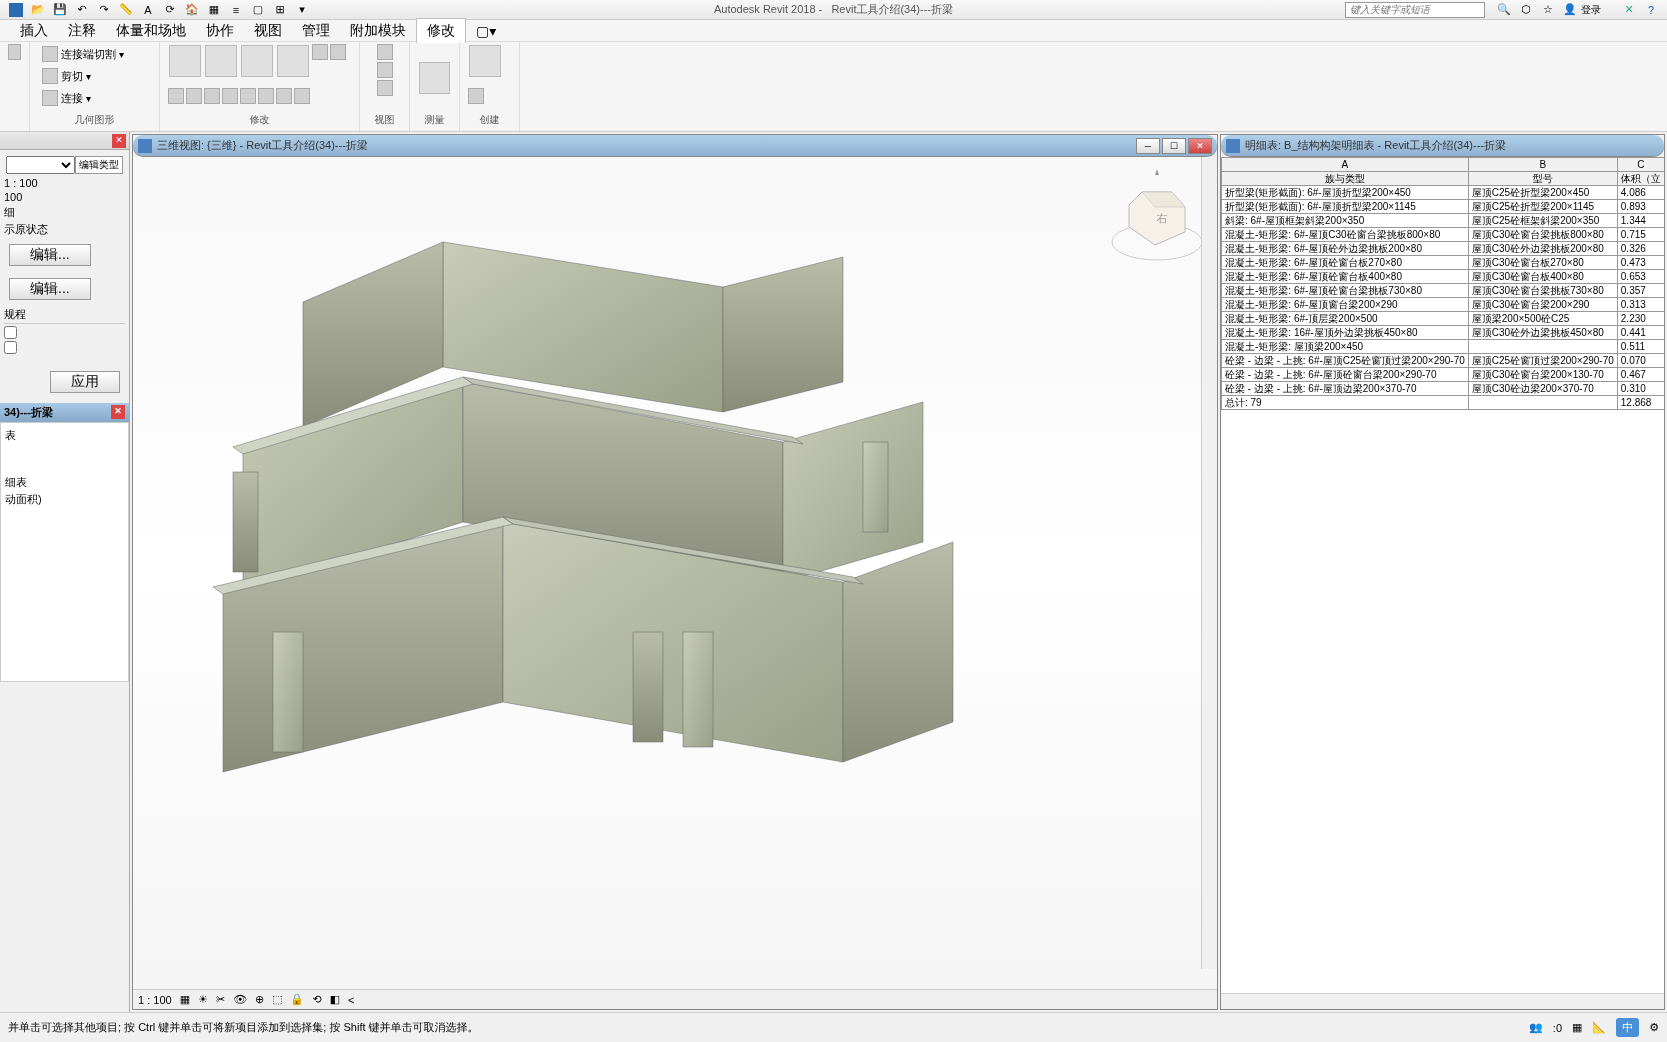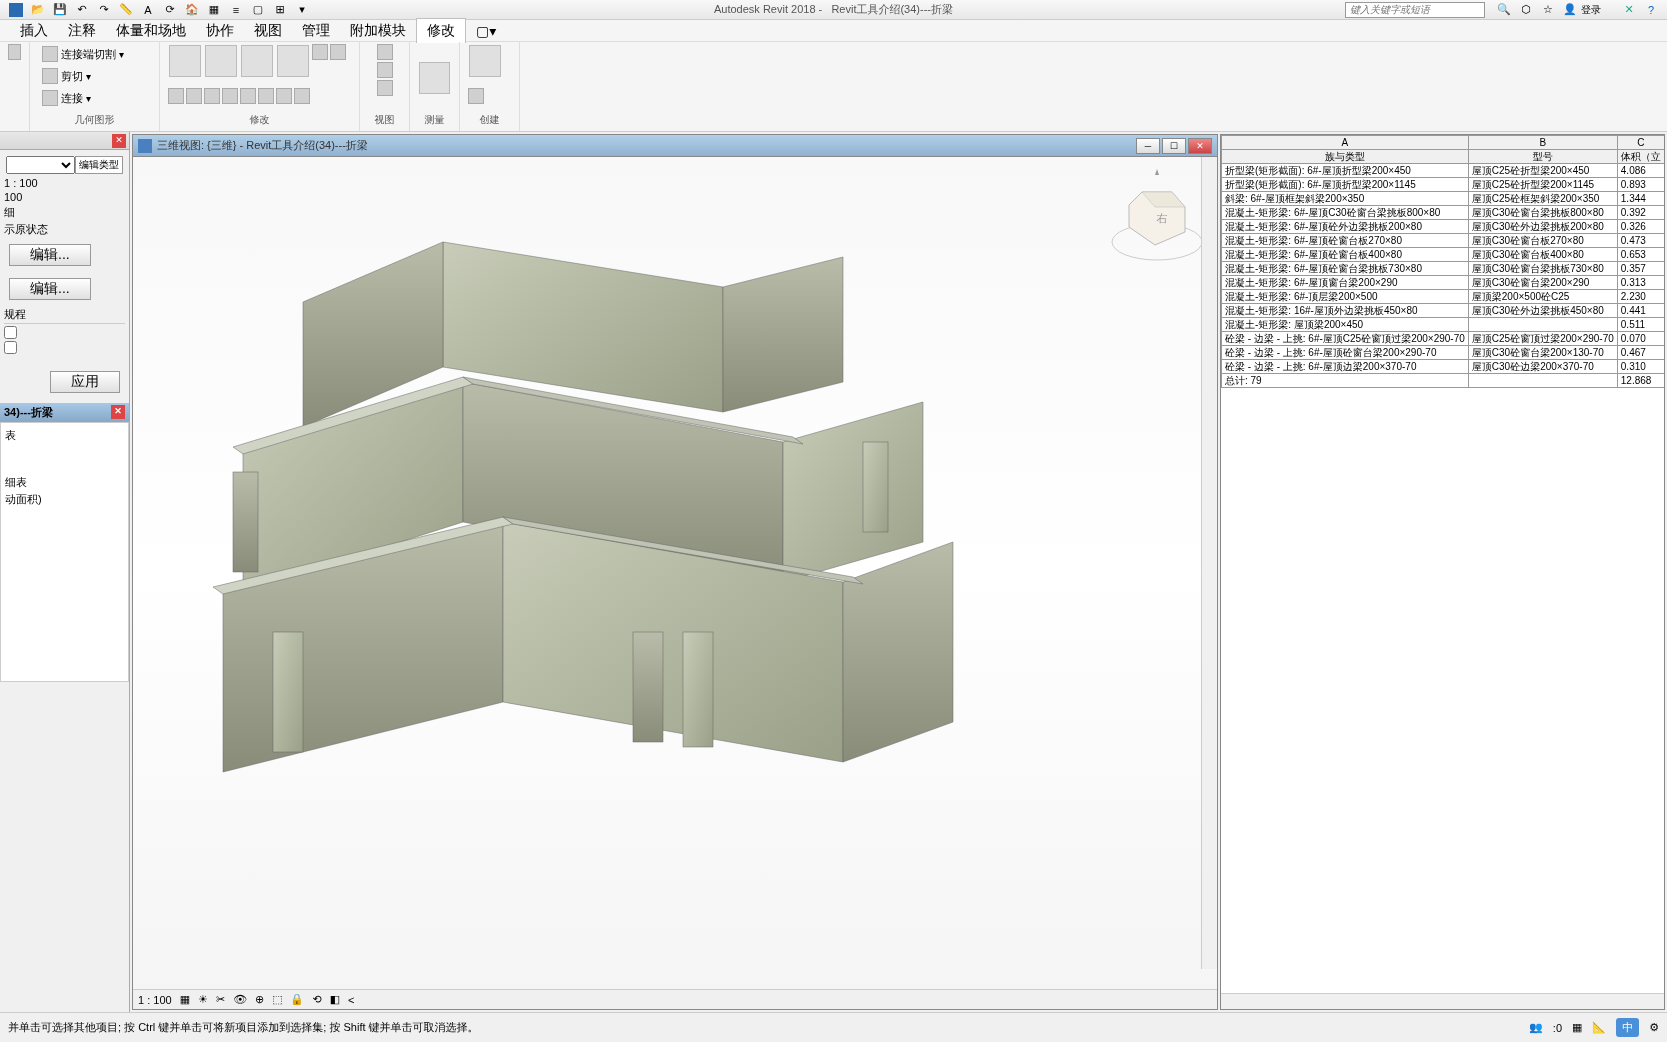--- a/index.html
+++ b/index.html
@@ -23,21 +23,21 @@
 .ribbon-btn-large { width: 32px; height: 32px; background: #e0e0e0; border: 1px solid #bbb; margin: 1px; }
 .workspace { position: absolute; top: 132px; left: 0; right: 0; bottom: 30px; display: flex; }
 .panel-left { width: 130px; background: #f0f0f0; border-right: 1px solid #aaa; }
 .panel-left-header { height: 18px; background: linear-gradient(#e8e8e8,#d8d8d8); border-bottom: 1px solid #aaa; display: flex; justify-content: flex-end; align-items: center; padding: 0 3px; }
 .panel-close { width: 14px; height: 14px; background: #d44; color: white; text-align: center; line-height: 13px; font-size: 9px; cursor: pointer; }
 .panel-section { padding: 4px; }
 .panel-row { display: flex; align-items: center; padding: 1px 0; font-size: 10px; }
 .panel-btn { background: linear-gradient(#fff,#e0e0e0); border: 1px solid #999; padding: 1px 20px; font-size: 14px; margin: 5px; cursor: pointer; }
 .panel-left2-tab { background: linear-gradient(#a8c8e8,#88a8c8); padding: 2px 4px; font-size: 10px; display: flex; justify-content: space-between; font-weight: bold; }
 .view-window { flex: 1; display: flex; flex-direction: column; border: 1px solid #888; margin: 2px; }
-.view-titlebar { height: 22px; background: linear-gradient(#b0d0e8, #90b0d0); display: flex; align-items: center; padding: 7px 5px; border-bottom: 1px solid #888; }
+.view-titlebar { height: 22px; background: linear-gradient(#b0d0e8, #90b0d0); display: flex; align-items: center; padding: 7px 5px; border-bottom: 1px solid #888; border-radius: 10px; }
 .view-titlebar-text { flex: 1; font-size: 11px; color: #333; }
 .win-controls { display: flex; gap: 2px; }
 .win-btn { width: 24px; height: 16px; background: linear-gradient(#fff,#ddd); border: 1px solid #888; text-align: center; line-height: 14px; font-size: 9px; cursor: pointer; }
 .win-btn.close { background: linear-gradient(#e88,#c44); color: white; }
 .view-content { flex: 1; position: relative; background: #fff; overflow: hidden; }
 .view-3d { width: 100%; height: 100%; background: linear-gradient(180deg, #f8f8f8 0%, #ffffff 50%, #f5f5f5 100%); position: relative; }
 .building { position: absolute; top: 55px; left: 30px; width: 820px; height: 600px; }
 .viewcube { position: absolute; top: 10px; right: 10px; width: 100px; height: 100px; }
 .view-bottom-bar { height: 20px; background: #f0f0f0; border-top: 1px solid #ccc; display: flex; align-items: center; padding: 0 5px; font-size: 10px; gap: 8px; }
 .schedule-window { width: 445px; display: flex; flex-direction: column; border: 1px solid #888; margin: 2px 2px 2px 0; }
@@ -290,20 +290,24 @@
       <span>⊕</span>
       <span>⬚</span>
       <span>🔒</span>
       <span>⟲</span>
       <span>◧</span>
       <span>&lt;</span>
     </div>
   </div>
 
   <div class="schedule-window">
+    <div class="view-titlebar">
+      <span style="width:14px;height:14px;background:#4a80c0;margin-right:5px;"></span>
+      <span class="view-titlebar-text">明细表: B_结构构架明细表 - Revit工具介绍(34)---折梁</span>
+    </div>
     <div class="schedule-content">
       <table class="schedule-table" id="sched-table">
         <thead>
           <tr>
             <th class="col-a">A</th>
             <th class="col-b">B</th>
             <th class="col-c">C</th>
           </tr>
           <tr>
             <th>族与类型</th>
@@ -323,21 +327,21 @@
               <td>0.893</td>
             </tr>
             <tr>
               <td>斜梁: 6#-屋顶框架斜梁200×350</td>
               <td>屋顶C25砼框架斜梁200×350</td>
               <td>1.344</td>
             </tr>
             <tr>
               <td>混凝土-矩形梁: 6#-屋顶C30砼窗台梁挑板800×80</td>
               <td>屋顶C30砼窗台梁挑板800×80</td>
-              <td>0.392</td>
+              <td>0.715</td>
             </tr>
             <tr>
               <td>混凝土-矩形梁: 6#-屋顶砼外边梁挑板200×80</td>
               <td>屋顶C30砼外边梁挑板200×80</td>
               <td>0.326</td>
             </tr>
             <tr>
               <td>混凝土-矩形梁: 6#-屋顶砼窗台板270×80</td>
               <td>屋顶C30砼窗台板270×80</td>
               <td>0.473</td>

